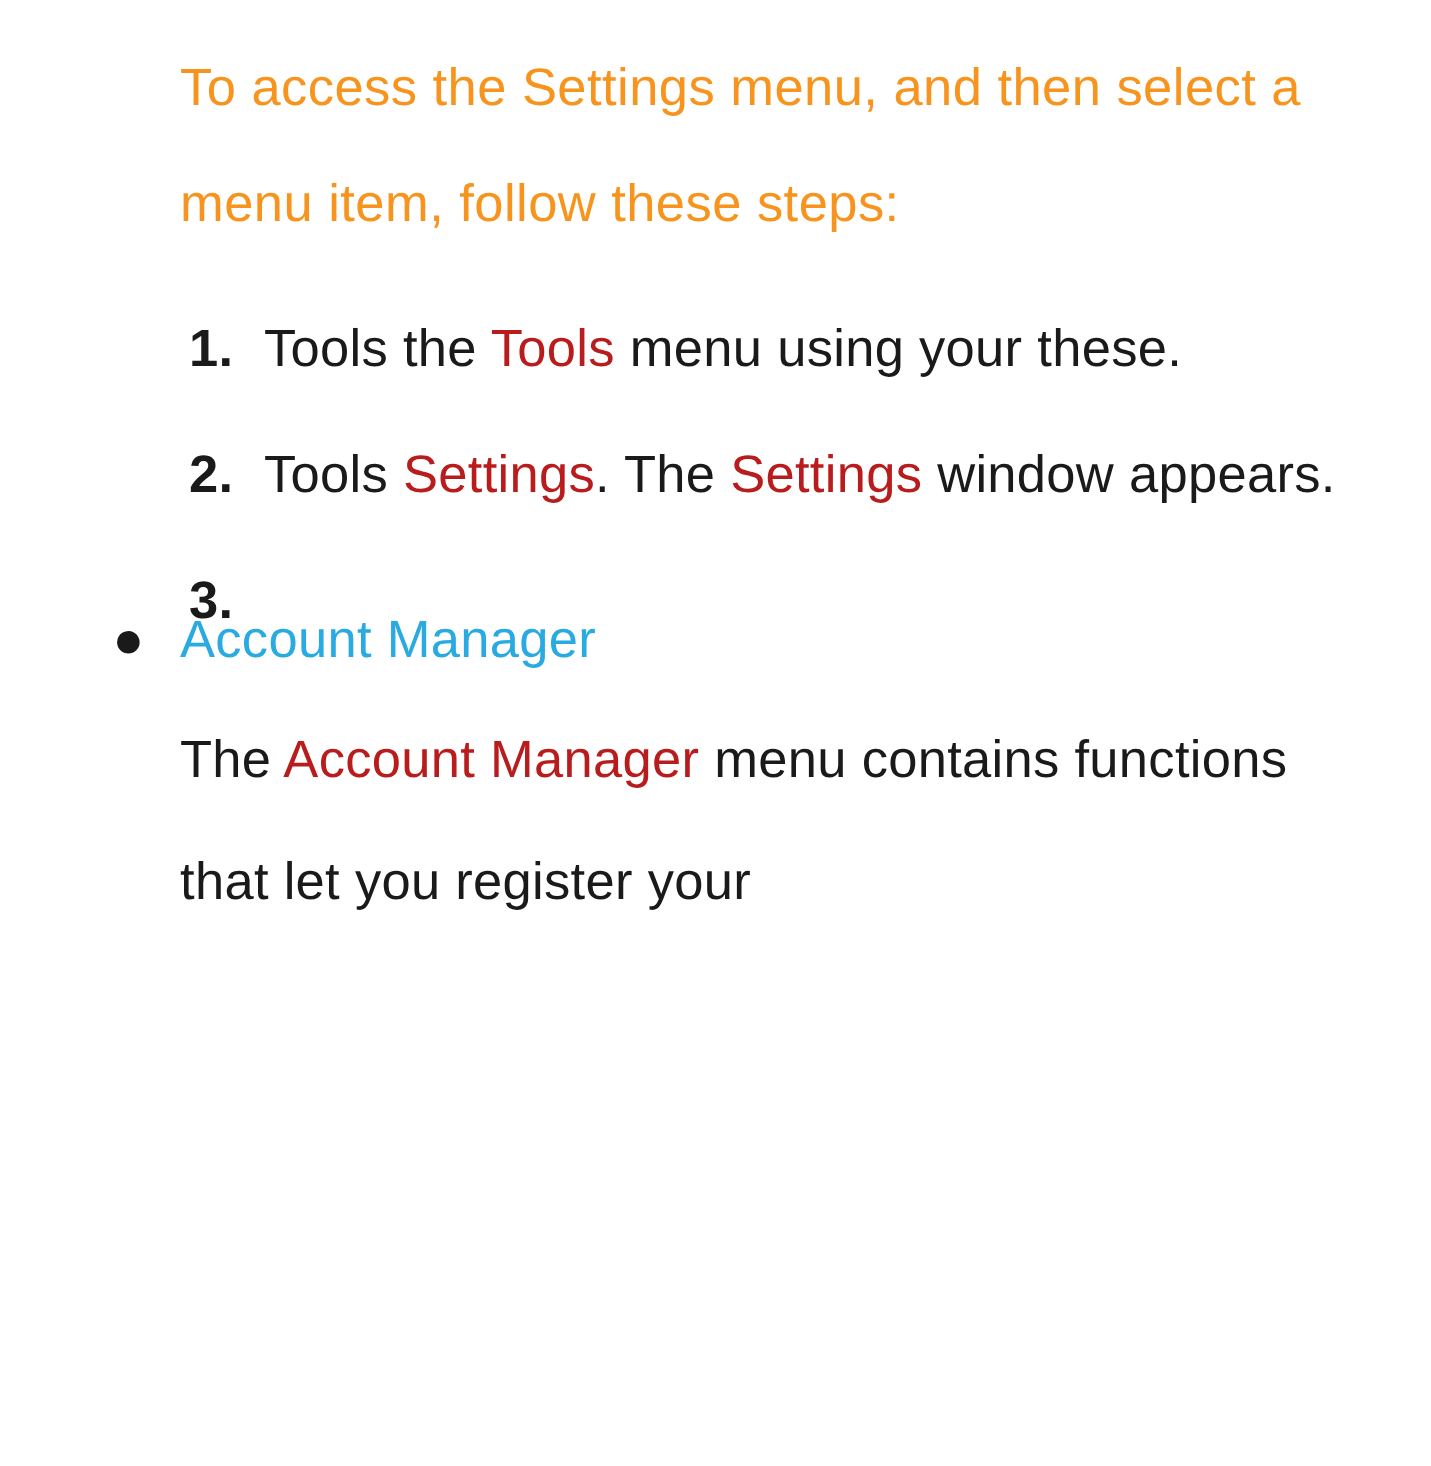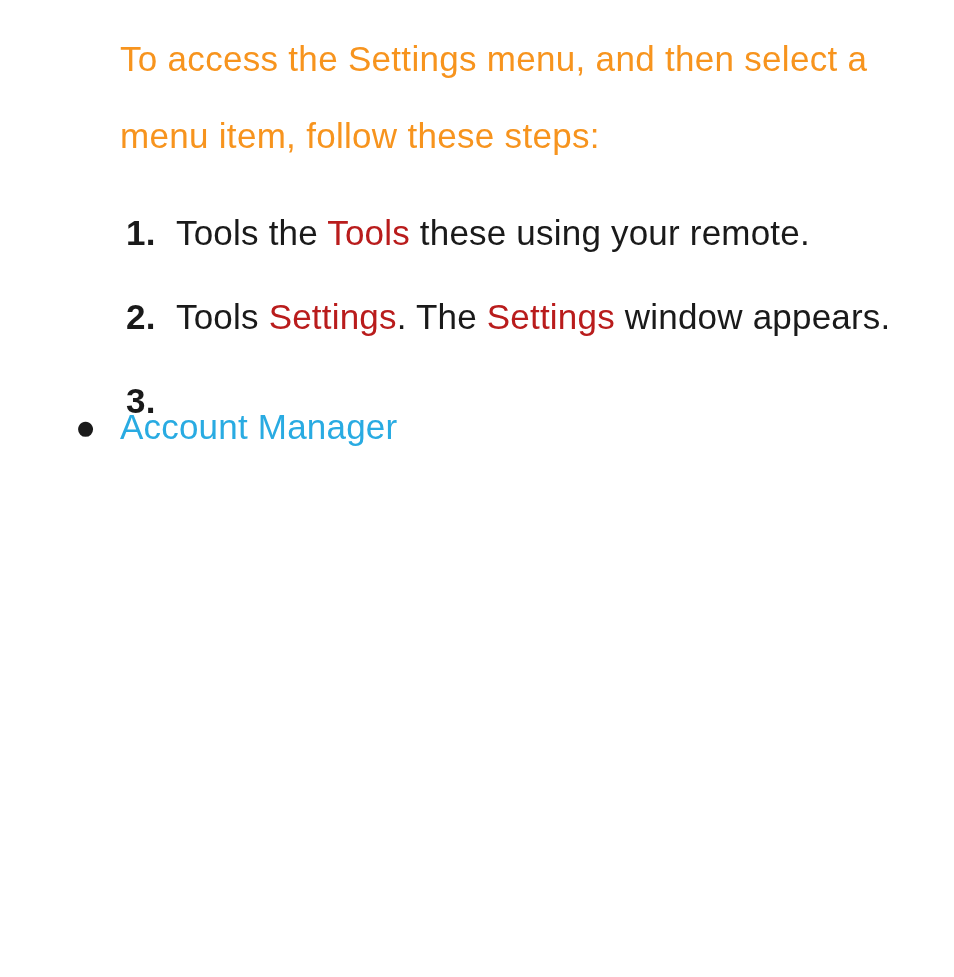--- a/index.html
+++ b/index.html
@@ -78,31 +78,34 @@
   </style>
 </head>
 <body>
 
 <div class="content">
   <div class="intro-heading">To access the Settings menu, and then select a menu item, follow these steps:</div>
 
   <ol class="step-list">
     <li class="step-item">
       <span class="step-number">1.</span>
-      <span>Tools the </span><span class="keyword">Tools</span><span> these using your remote.</span><span class="keyword"></span><span></span>
+      <span>Tools the </span><span class="keyword">Tools</span><span> menu using your these.</span><span class="keyword"></span><span></span>
     </li>
     <li class="step-item">
       <span class="step-number">2.</span>
       <span>Tools </span><span class="keyword">Settings</span><span>. The </span><span class="keyword">Settings</span><span> window appears.</span>
     </li>
     <li class="step-item">
       <span class="step-number">3.</span>
       <span class="keyword"></span><span></span><span class="keyword"></span><span></span>
     </li>
   </ol>
 
   <div class="bullet-section">
     <div class="bullet-item">
       <span class="bullet-marker">●</span>
       <span class="bullet-title">Account Manager</span>
     </div>
+    <div class="bullet-body">
+      <span>The </span><span class="keyword">Account Manager</span><span> menu contains functions that let you register your</span>
+    </div>
   </div>
 </div>
 
 </body></html>

